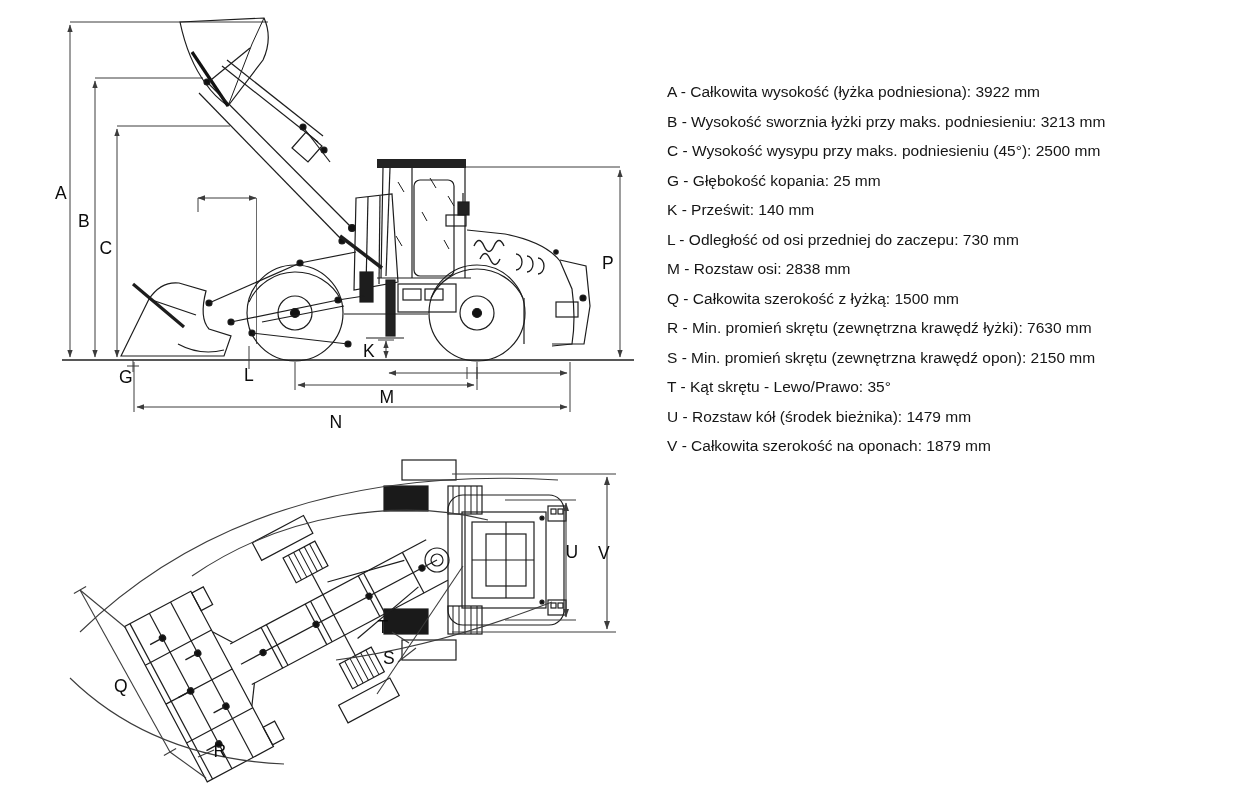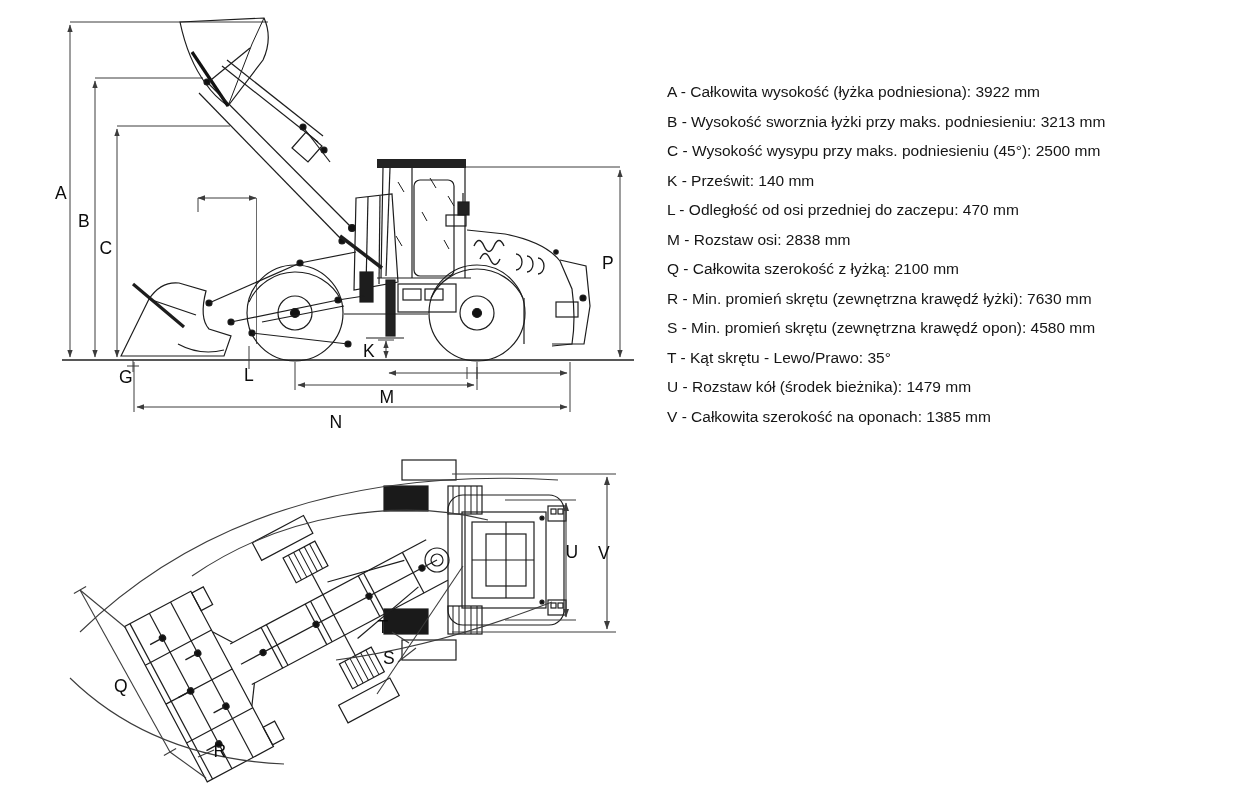--- a/index.html
+++ b/index.html
@@ -273,24 +273,25 @@
   <div class="dlabel" style="left:220px;top:751px">R</div>
   <div class="dlabel" style="left:389px;top:658px">S</div>
   <div class="dlabel" style="left:383px;top:627px">T</div>
   <div class="dlabel" style="left:572px;top:552px">U</div>
   <div class="dlabel" style="left:604px;top:553px">V</div>
 
   <div class="legend">
     <div class="li">A - Całkowita wysokość (łyżka podniesiona): 3922 mm</div>
     <div class="li">B - Wysokość sworznia łyżki przy maks. podniesieniu: 3213 mm</div>
     <div class="li">C - Wysokość wysypu przy maks. podniesieniu (45°): 2500 mm</div>
+    <div class="li">G - Głębokość kopania: 25 mm</div>
     <div class="li">K - Prześwit: 140 mm</div>
-    <div class="li">L - Odległość od osi przedniej do zaczepu: 470 mm</div>
+    <div class="li">L - Odległość od osi przedniej do zaczepu: 730 mm</div>
     <div class="li">M - Rozstaw osi: 2838 mm</div>
-    <div class="li">Q - Całkowita szerokość z łyżką: 2100 mm</div>
+    <div class="li">Q - Całkowita szerokość z łyżką: 1500 mm</div>
     <div class="li">R - Min. promień skrętu (zewnętrzna krawędź łyżki): 7630 mm</div>
-    <div class="li">S - Min. promień skrętu (zewnętrzna krawędź opon): 4580 mm</div>
+    <div class="li">S - Min. promień skrętu (zewnętrzna krawędź opon): 2150 mm</div>
     <div class="li">T - Kąt skrętu - Lewo/Prawo: 35°</div>
     <div class="li">U - Rozstaw kół (środek bieżnika): 1479 mm</div>
-    <div class="li">V - Całkowita szerokość na oponach: 1385 mm</div>
+    <div class="li">V - Całkowita szerokość na oponach: 1879 mm</div>
   </div>
 
 </div>
 
 </body></html>

